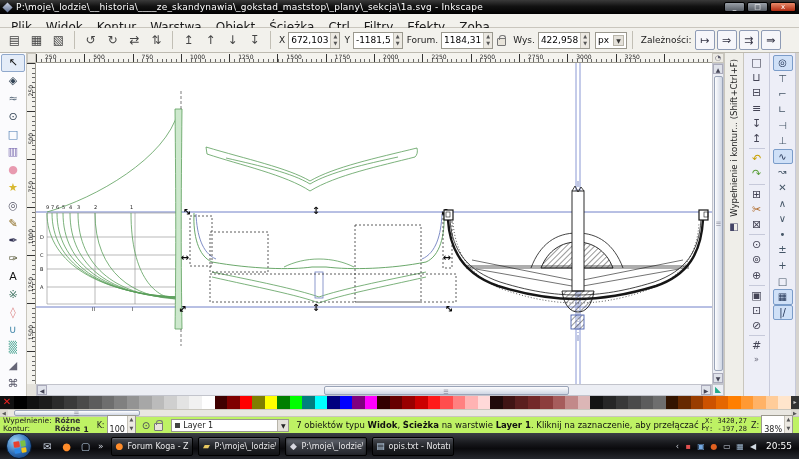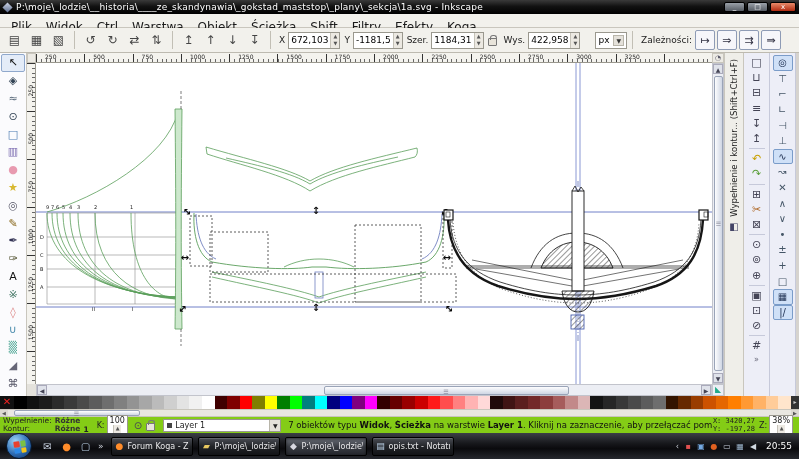--- a/index.html
+++ b/index.html
@@ -28,21 +28,21 @@
     border-bottom:1px solid #bdbab0; display:flex; align-items:center; padding-left:4px; gap:1px; }
   .tbtn { width:21px; height:21px; border:1px solid transparent; border-radius:2px; display:flex;
     align-items:center; justify-content:center; font-size:12px; color:#444; }
   .tsep { width:1px; height:18px; background:#c2bfb5; margin:0 4px; }
   .spinlabel { font-size:9px; color:#222; margin:0 2px 0 3px; }
   .spinbox { display:flex; align-items:center; border:1px solid #9a988e; background:#fff; height:17px; }
   .spinbox .val { font-size:9px; padding:0 2px; text-align:right; }
   .spinner { display:flex; flex-direction:column; width:9px; border-left:1px solid #c5c2b8; height:100%; }
   .spinner span { flex:1; font-size:5px; line-height:7px; text-align:center; color:#555; background:#ece9e2; }
   .unitbox { display:flex; align-items:center; border:1px solid #9a988e; background:#fff; height:17px;
-    font-size:9px; padding:0 2px; margin-left:14px; }
+    font-size:9px; padding:0 2px; margin-left:4px; }
   .unitbox .arrow { font-size:6px; margin-left:4px; color:#333; background:#e4e1da; padding:1px 2px; border:1px solid #b8b5aa; }
   .lock-icon { position:relative; width:9px; height:8px; margin:0 3px; border:1px solid #777; border-radius:1px;
     background:#e8e4da; margin-top:4px; }
   .lock-icon::before { content:""; position:absolute; left:1px; top:-4px; width:5px; height:4px;
     border:1px solid #777; border-bottom:none; border-radius:3px 3px 0 0; }
   .affect-btn { width:20px; height:20px; border:1px solid #8e9bb5; border-radius:2px; background:#f6f6fa;
     display:flex; align-items:center; justify-content:center; font-size:11px; color:#334; }
 
   
   #toolbox { position:absolute; left:0; top:53px; width:27px; height:343px; background:#fbfbfd;
@@ -105,27 +105,27 @@
   #palette { position:absolute; left:0; top:396px; width:799px; height:13px; display:flex; background:#222; }
   #palette .none-swatch { width:14px; height:13px; background:#111; color:#e22; font-size:10px; line-height:12px; text-align:center; }
   .swatch { flex:1; height:13px; }
   #palette .pal-arrow { width:8px; background:#333; color:#ccc; font-size:6px; line-height:12px; text-align:center; }
   #palscroll { position:absolute; left:0; top:409px; width:799px; height:7px; background:#e9e7e1; border-top:1px solid #c9c6bd; }
   #palscroll .arr { position:absolute; top:0; width:8px; height:6px; font-size:5px; line-height:6px; text-align:center; color:#555; background:#dcd9d2; }
   #palscroll .thumb { position:absolute; left:14px; width:126px; top:0; height:6px; background:linear-gradient(#fff,#cfd6e4);
     border:1px solid #9aa4b8; border-radius:2px; }
 
   
-  #statusbar { position:absolute; left:0; top:416px; width:799px; height:17px; background:#84cc16; border-top:1px solid #c9c6bd;
+  #statusbar { position:absolute; left:0; top:416px; width:799px; height:17px; background:#bef264; border-top:1px solid #c9c6bd;
     display:flex; align-items:center; font-size:8px; color:#222; }
   .fs-labels { display:flex; flex-direction:column; margin-left:3px; line-height:8px; font-size:7.5px; }
   .fs-values { display:flex; flex-direction:column; margin-left:3px; line-height:8px; font-size:7.5px; font-weight:bold; color:#333; }
   .fs-width { margin:8px 2px 0 3px; font-size:7.5px; font-weight:bold; }
   .opacity-group { display:flex; align-items:center; margin-left:6px; }
-  .mini-spin { display:flex; border:1px solid #9a988e; background:#fff; height:20px; align-items:center;flex-direction:column; }
+  .mini-spin { display:flex; border:1px solid #9a988e; background:#fff; height:20px; align-items:flex-end; }
   .mini-spin .val { font-size:8px; padding:0 2px; }
   .mini-spin .spinner { width:8px; height:100%; }
   .eye-icon { margin-left:6px; font-size:10px; color:#445; }
   .layer-lock { margin-left:4px; }
   .layer-select { display:flex; align-items:center; border:1px solid #9a988e; background:#fff; height:13px; margin-left:5px; width:118px;
     font-size:8px; padding-left:3px; }
   .layer-select .chip { width:5px; height:5px; background:#444; margin-right:3px; }
   .layer-select .arrow { margin-left:auto; background:#e4e1da; border-left:1px solid #b8b5aa; height:100%; width:11px;
     font-size:6px; text-align:center; line-height:12px; }
   #status-msg { flex:1; margin-left:7px; font-size:8.5px; white-space:nowrap; overflow:hidden; color:#111; }
@@ -170,28 +170,28 @@
     <div class="winbtns">
       <div class="winbtn">_</div>
       <div class="winbtn">□</div>
       <div class="winbtn close">x</div>
     </div>
   </div>
 
   <div id="menubar">
       <div class="menu-item">Plik</div>
       <div class="menu-item">Widok</div>
-      <div class="menu-item">Ctrl</div>
+      <div class="menu-item">Kontur</div>
       <div class="menu-item">Warstwa</div>
       <div class="menu-item">Obiekt</div>
       <div class="menu-item">Ścieżka</div>
-      <div class="menu-item">Shift</div>
+      <div class="menu-item">Ctrl</div>
       <div class="menu-item">Filtry</div>
       <div class="menu-item">Efekty</div>
-      <div class="menu-item">Koga</div>
+      <div class="menu-item">Zoba</div>
     </div>
 
   <div id="toolbar">
     <span class="tbtn">▤</span>
     <span class="tbtn">▦</span>
     <span class="tbtn">▧</span>
     <span class="tsep"></span>
     <span class="tbtn">↺</span>
     <span class="tbtn">↻</span>
     <span class="tbtn">⇄</span>
@@ -211,21 +211,21 @@
         </span>
       </span>
     <span class="spinlabel">Y</span>
     <span class="spinbox">
         <span class="val">-1181,5</span>
         <span class="spinner">
           <span>▲</span>
           <span>▼</span>
         </span>
       </span>
-    <span class="spinlabel">Szer.</span>
+    <span class="spinlabel">Forum.</span>
     <span class="spinbox">
         <span class="val">1184,31</span>
         <span class="spinner">
           <span>▲</span>
           <span>▼</span>
         </span>
       </span>
     <span class="lock-icon"></span>
     <span class="spinlabel">Wys.</span>
     <span class="spinbox">

